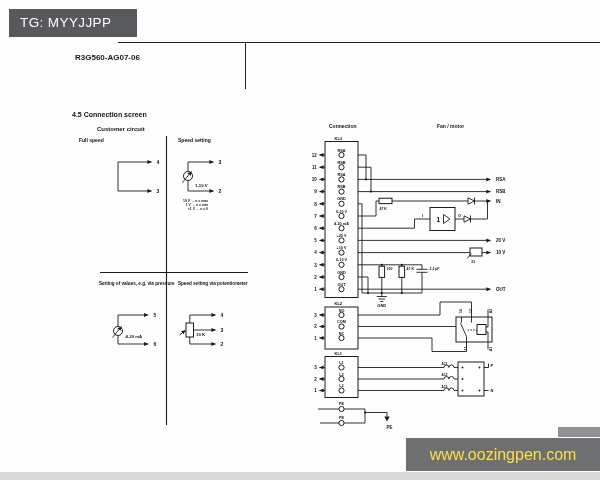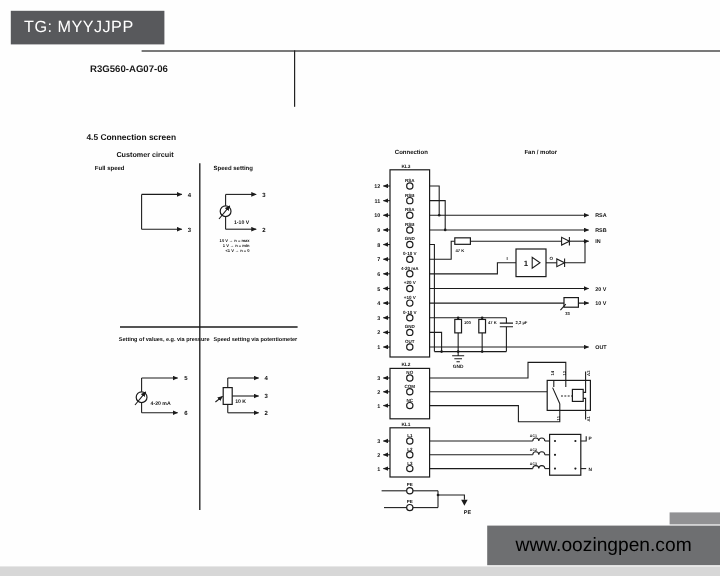--- a/index.html
+++ b/index.html
@@ -8,21 +8,21 @@
   .tag-box{position:absolute;left:9px;top:9px;width:128px;height:28px;background:#58595c;
            color:#fff;font-size:13.5px;line-height:28px;padding-left:11px;box-sizing:border-box;
            letter-spacing:.4px;}
   .rule-h{position:absolute;left:118px;top:42px;width:482px;height:1.4px;background:#222;}
   .rule-v{position:absolute;left:245px;top:42px;width:1.4px;height:47px;background:#222;}
   .doc-no{position:absolute;left:75px;top:53px;font-size:8px;font-weight:bold;color:#1a1a1a;}
   .doc-title{position:absolute;left:258px;top:52px;font-size:15px;color:#0d0d0d;}
   svg.diagram{position:absolute;left:0;top:0;}
   .corner-tab{position:absolute;left:558px;top:427px;width:42px;height:10px;background:#919193;}
   .watermark{position:absolute;left:406px;top:438px;width:194px;height:33px;background:#6e6f71;
-             color:#000000;font-size:16px;display:flex;align-items:center;justify-content:center;}
+             color:#fde047;font-size:16px;display:flex;align-items:center;justify-content:center;}
   .bottom-strip{position:absolute;left:0;top:472px;width:600px;height:8px;background:#d7d7d7;}
   
   .w{stroke:#1b1b1b;stroke-width:.9;fill:none;}
   .w2{stroke:#1b1b1b;stroke-width:1.1;fill:none;}
   .bx{stroke:#1b1b1b;stroke-width:1;fill:#fff;}
   .t{fill:#111;font-weight:bold;}
   .dt{fill:#1b1b1b;stroke:none;}
 </style>
 </head>
 <body>

